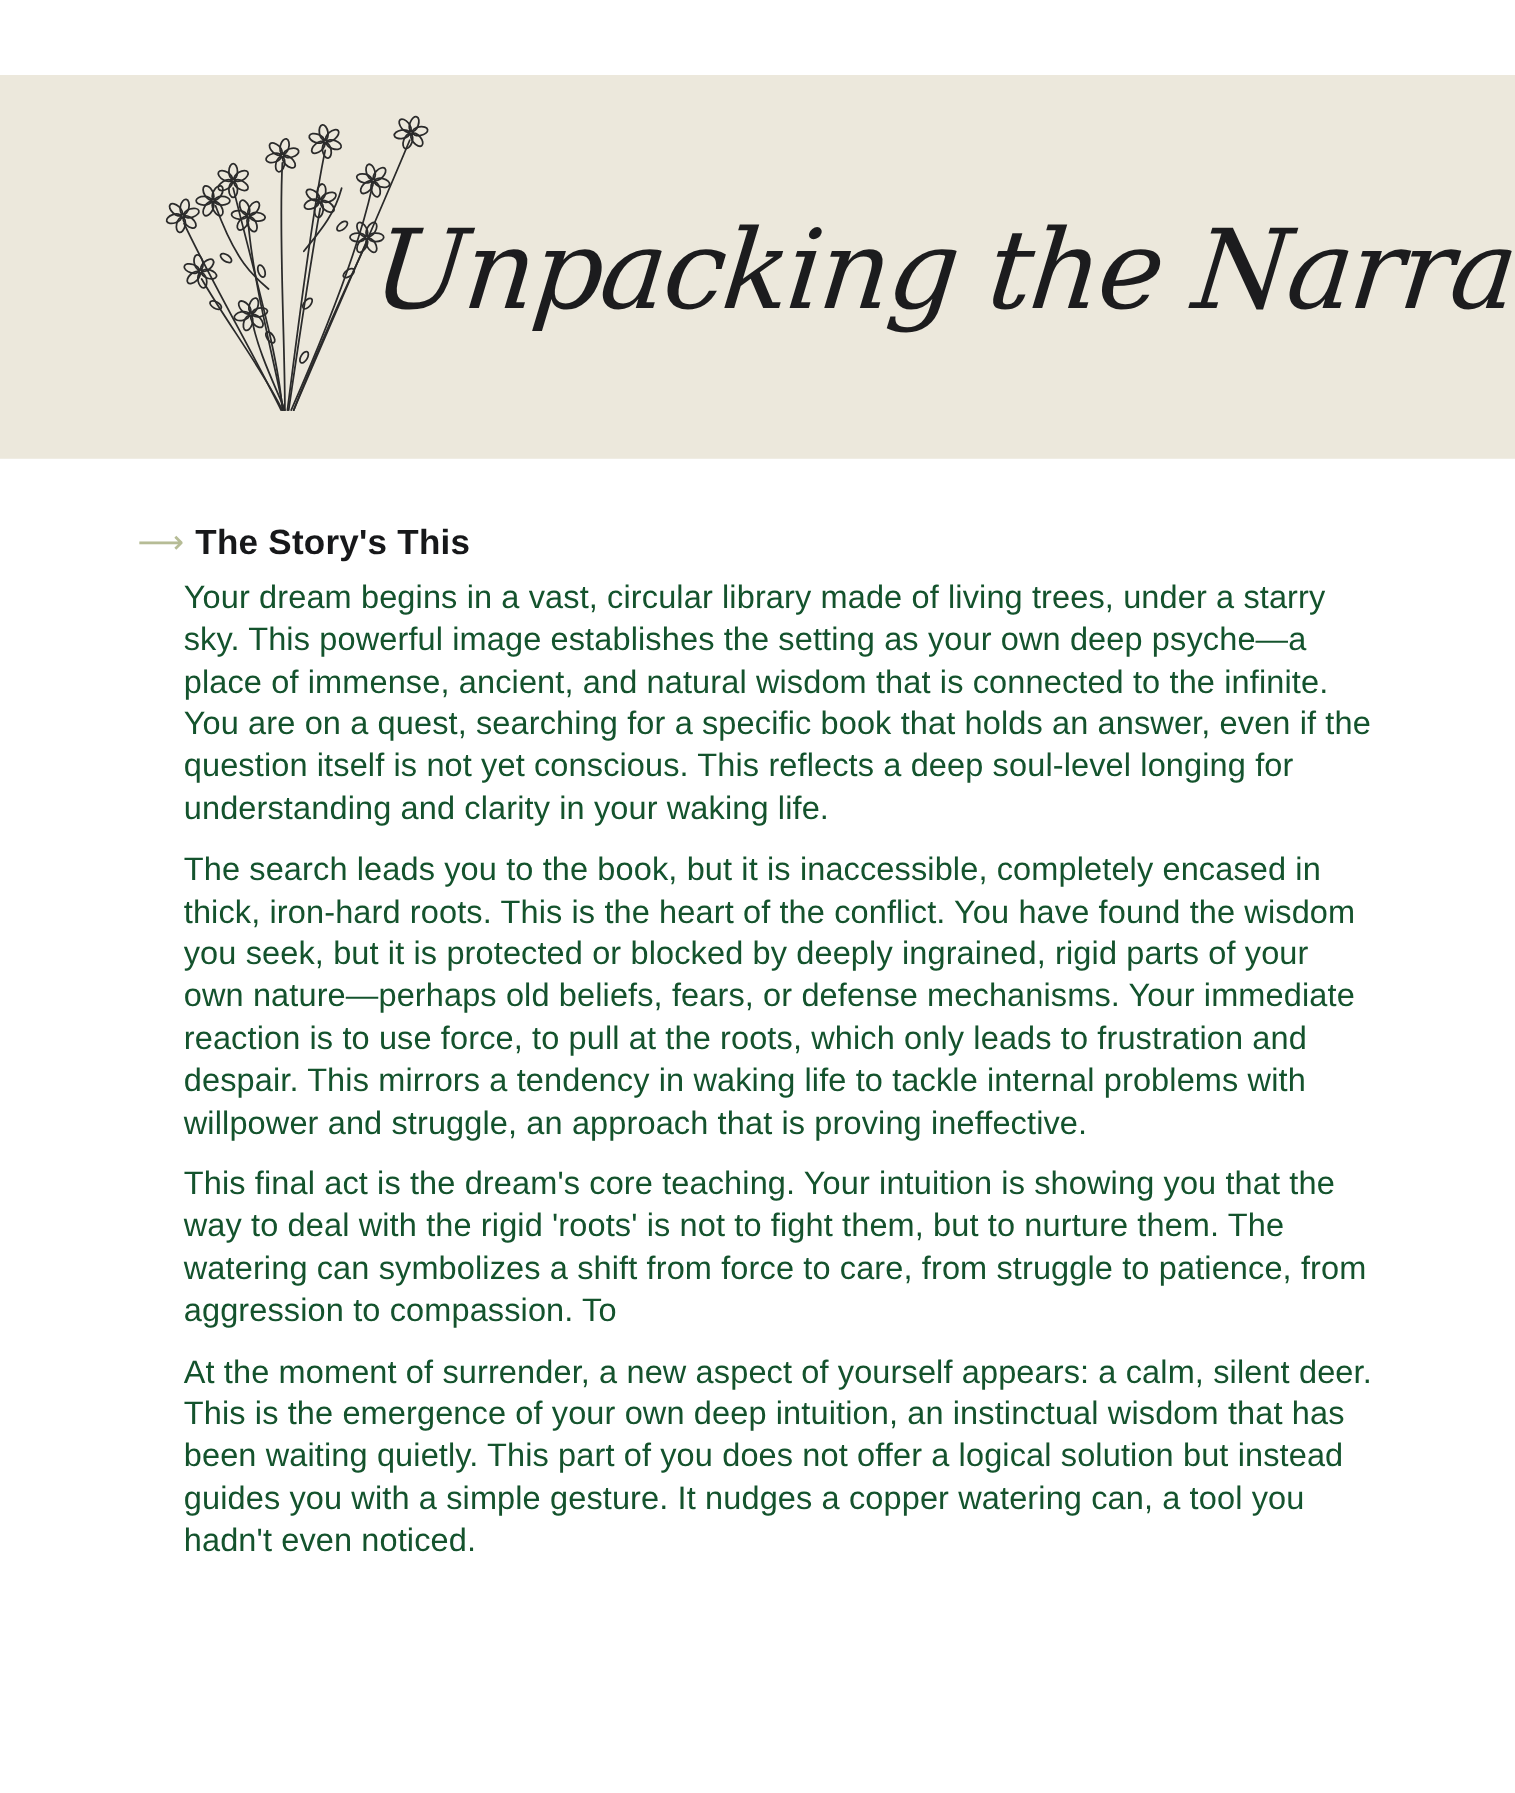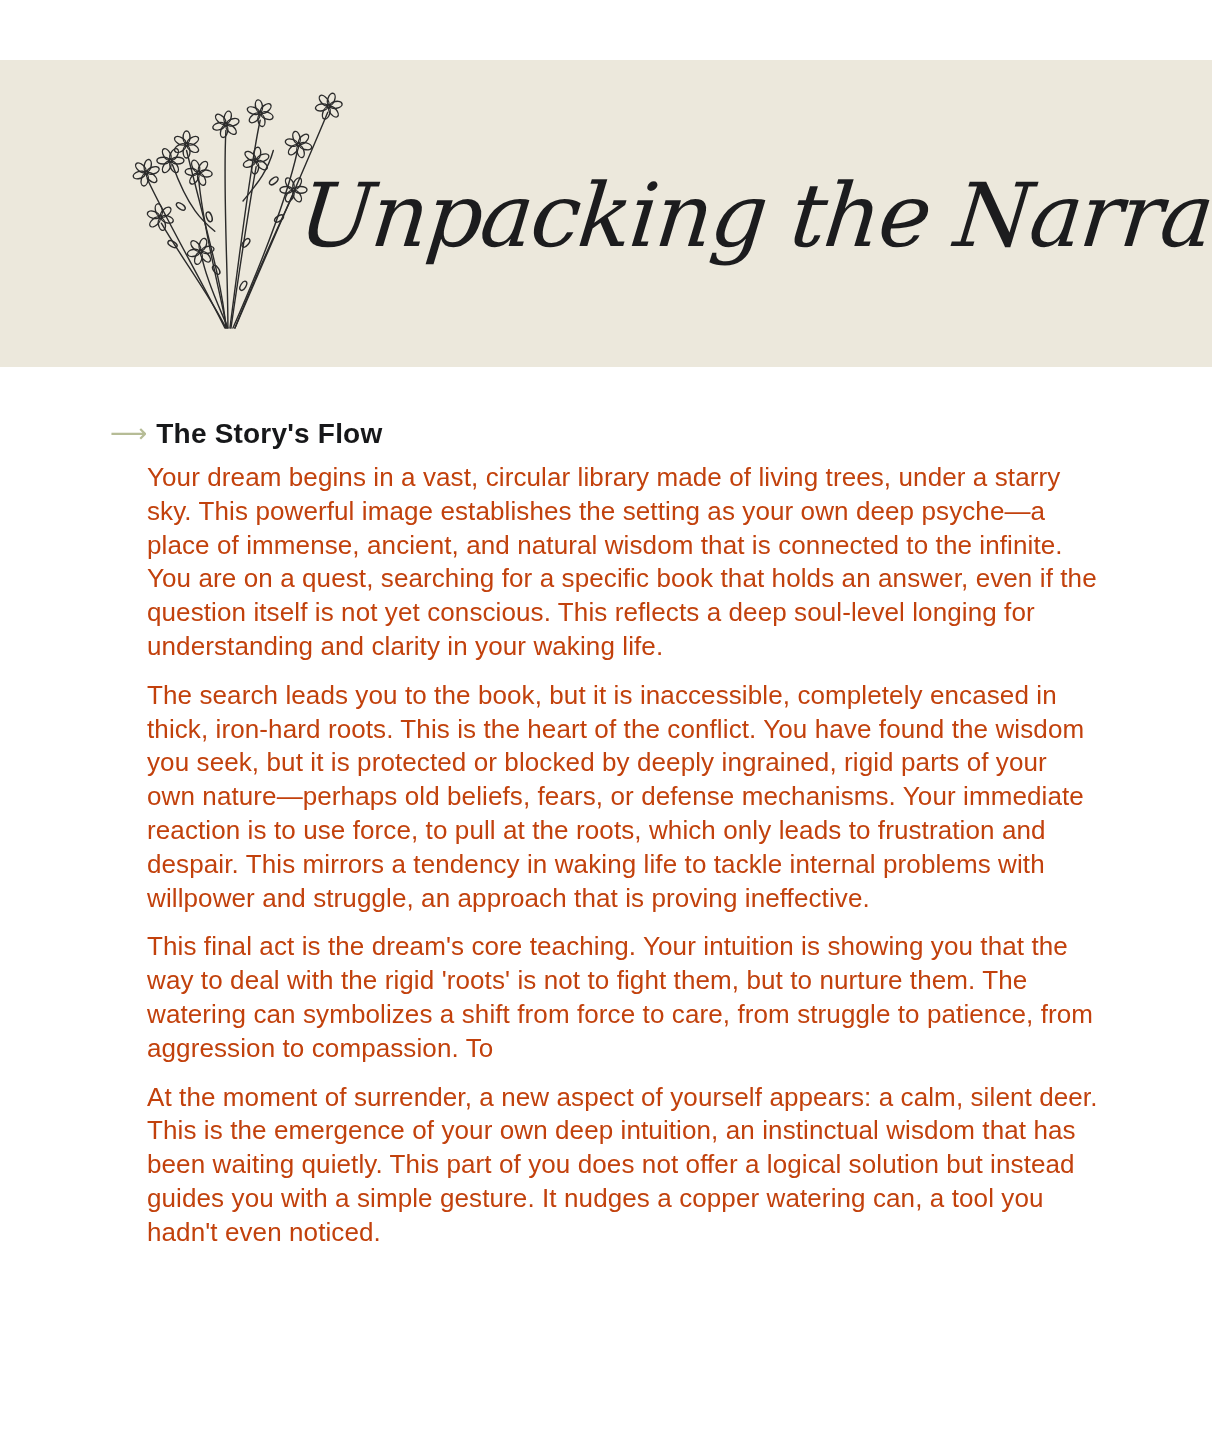--- a/index.html
+++ b/index.html
@@ -66,21 +66,21 @@
   .heading {
     font-size: 28px;
     font-weight: 700;
     color: #17181a;
     letter-spacing: 0.2px;
   }
   .para {
     margin-top: 15px;
     font-size: 26px;
     line-height: 1.3;
-    color: #c2410c;
+    color: #14532d;
     letter-spacing: 0.1px;
   }
   .para:first-of-type { margin-top: 11px; }
 </style>
 </head>
 <body>
 
 <div class="band">
   <svg class="flowers" viewBox="0 0 230 250" fill="none" stroke="#2b2b2b" stroke-width="1.4" stroke-linecap="round">
     <defs>
@@ -134,19 +134,19 @@
     <use href="#fl" transform="translate(38,136) rotate(-12)"></use>
     <use href="#fl" transform="translate(78,170) rotate(18)"></use>
     <use href="#fl" transform="translate(170,109) rotate(-30)"></use>
   </svg>
   <div class="script-title">Unpacking the Narrative</div>
 </div>
 
 <div class="content">
   <div class="heading-row">
     <span class="arrow">⟶</span>
-    <span class="heading">The Story's Flow</span>
+    <span class="heading">The Story's This</span>
   </div>
   <p class="para">Your dream begins in a vast, circular library made of living trees, under a starry sky. This powerful image establishes the setting as your own deep psyche—a place of immense, ancient, and natural wisdom that is connected to the infinite. You are on a quest, searching for a specific book that holds an answer, even if the question itself is not yet conscious. This reflects a deep soul-level longing for understanding and clarity in your waking life.</p>
   <p class="para">The search leads you to the book, but it is inaccessible, completely encased in thick, iron-hard roots. This is the heart of the conflict. You have found the wisdom you seek, but it is protected or blocked by deeply ingrained, rigid parts of your own nature—perhaps old beliefs, fears, or defense mechanisms. Your immediate reaction is to use force, to pull at the roots, which only leads to frustration and despair. This mirrors a tendency in waking life to tackle internal problems with willpower and struggle, an approach that is proving ineffective.</p>
   <p class="para">This final act is the dream's core teaching. Your intuition is showing you that the way to deal with the rigid 'roots' is not to fight them, but to nurture them. The watering can symbolizes a shift from force to care, from struggle to patience, from aggression to compassion. To</p>
   <p class="para">At the moment of surrender, a new aspect of yourself appears: a calm, silent deer. This is the emergence of your own deep intuition, an instinctual wisdom that has been waiting quietly. This part of you does not offer a logical solution but instead guides you with a simple gesture. It nudges a copper watering can, a tool you hadn't even noticed.</p>
 </div>
 
 </body></html>

